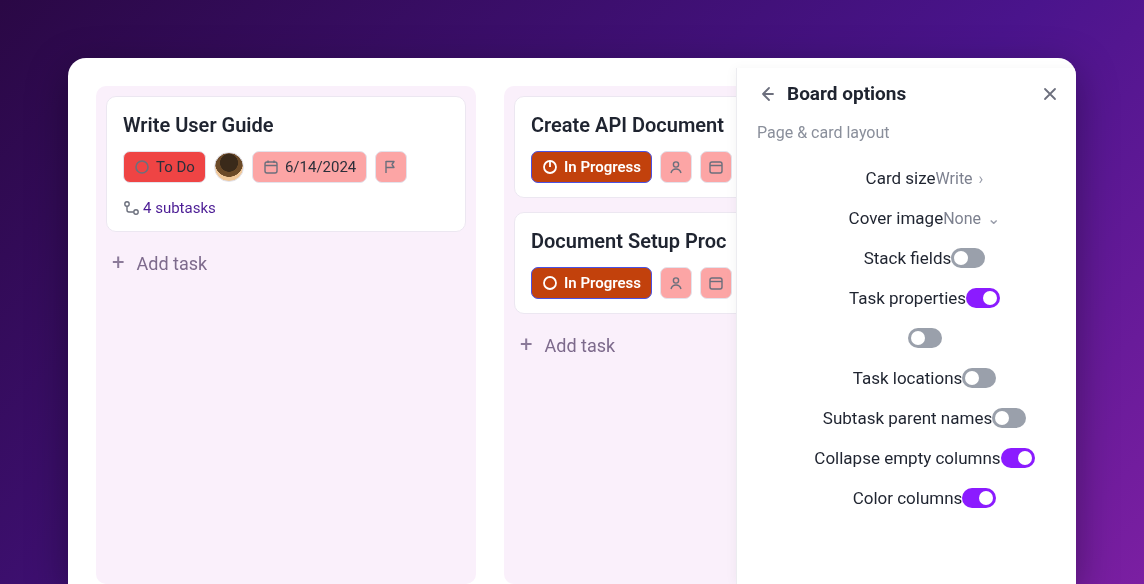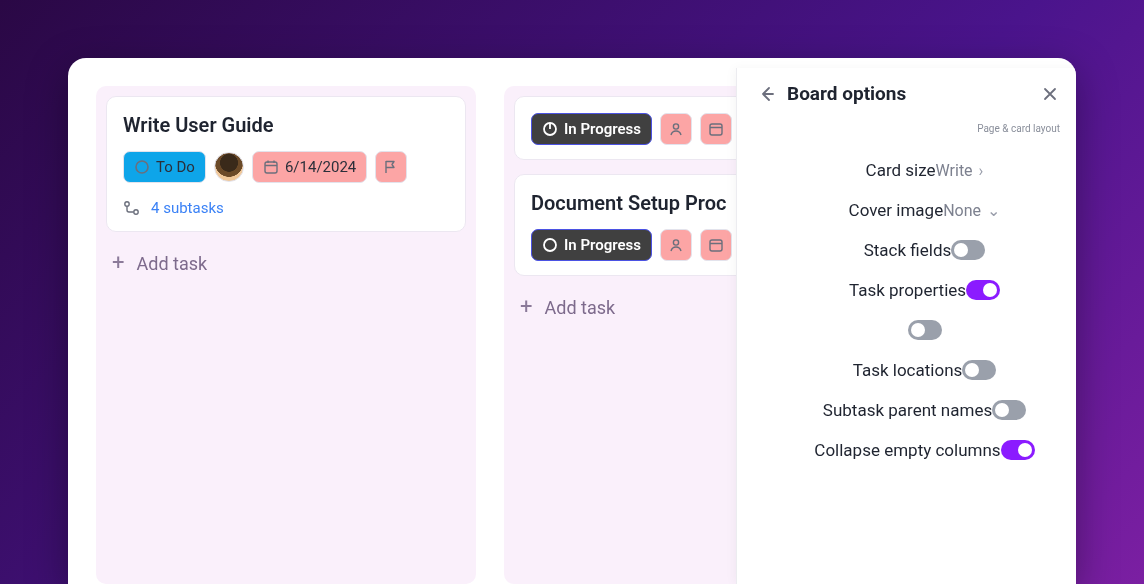--- a/index.html
+++ b/index.html
@@ -65,45 +65,45 @@
     padding: 5px 10px;
     font-size: 15px;
     color: #2b2f3a;
     line-height: 1;
     height: 32px;
   }
   .chip.outline {
     background: #fca5a5;
   }
   .chip.status-todo {
-    background: #0ea5e9;
+    background: #ef4444;
   }
   .chip.status-inprog {
-    background: #404040;
+    background: #c2410c;
     border-color: #4b52e3;
     color: #fff;
     font-weight: 600;
   }
   .chip.icononly {
     padding: 5px 7px;
   }
   .avatar {
     width: 30px;
     height: 30px;
     border-radius: 50%;
     background: radial-gradient(circle at 50% 35%, #3a2a1a 0 38%, #6b4a28 40% 60%, #f0c89a 62% 100%);
     border: 1px solid #e3e3ec;
     flex-shrink: 0;
   }
   .subtasks-row {
     display: flex;
     align-items: center;
-    gap: 10px;
+    gap: 2px;
     margin-top: 16px;
-    color: #3b82f6;
+    color: #4c1d95;
     font-size: 15px;
   }
   .addtask {
     display: flex;
     align-items: center;
     gap: 12px;
     color: #7d6a8c;
     font-size: 18px;
     padding: 6px 6px;
     cursor: pointer;
@@ -141,24 +141,23 @@
     width: 20px;
     height: 20px;
     display: inline-flex;
     align-items: center;
     justify-content: center;
     color: #6c6f7d;
     cursor: pointer;
     font-size: 18px;
   }
   .panel-section {
-    font-size: 10px;
+    font-size: 16px;
     color: #8a8f9b;
     margin-bottom: 16px;
-    text-align: right;
   }
   .opt-row {
     display: flex;
     align-items: center;
     justify-content: center;
     padding: 10px 0;
     font-size: 17px;
     color: #1f2430;
     margin-left: 32px;
   }
@@ -234,20 +233,21 @@
         </div>
       </div>
       <div class="addtask">
         <span class="plus">+</span>
         <span>Add task</span>
       </div>
     </div>
 
     <div class="column">
       <div class="card">
+        <div class="card-title">Create API Document</div>
         <div class="chip-row">
           <span class="chip status-inprog">
             <svg width="16" height="16" viewBox="0 0 16 16">
                 <circle cx="8" cy="8" r="6" fill="none" stroke="#fff" stroke-width="1.8"></circle>
                 <path d="M8 2a6 6 0 0 1 6 6" fill="none" stroke="#fff" stroke-width="1.8" opacity="0"></path>
                 <path d="M8 8V3" stroke="#fff" stroke-width="1.8"></path>
                 <path d="M8 8l4 0" stroke="#fff" stroke-width="1.8" opacity="0"></path>
                 <path d="M8 2a6 6 0 0 1 4.2 10.2L8 8z" fill="#fff" opacity="0.0"></path>
               </svg>
             <span>In Progress</span>
@@ -346,16 +346,20 @@
           <span class="toggle off"></span>
         </div>
         <div class="opt-row">
           <span>Subtask parent names</span>
           <span class="toggle off"></span>
         </div>
         <div class="opt-row">
           <span>Collapse empty columns</span>
           <span class="toggle on"></span>
         </div>
+        <div class="opt-row">
+          <span>Color columns</span>
+          <span class="toggle on"></span>
+        </div>
       </div>
 
   </div>
 </div>
 
 </body></html>

